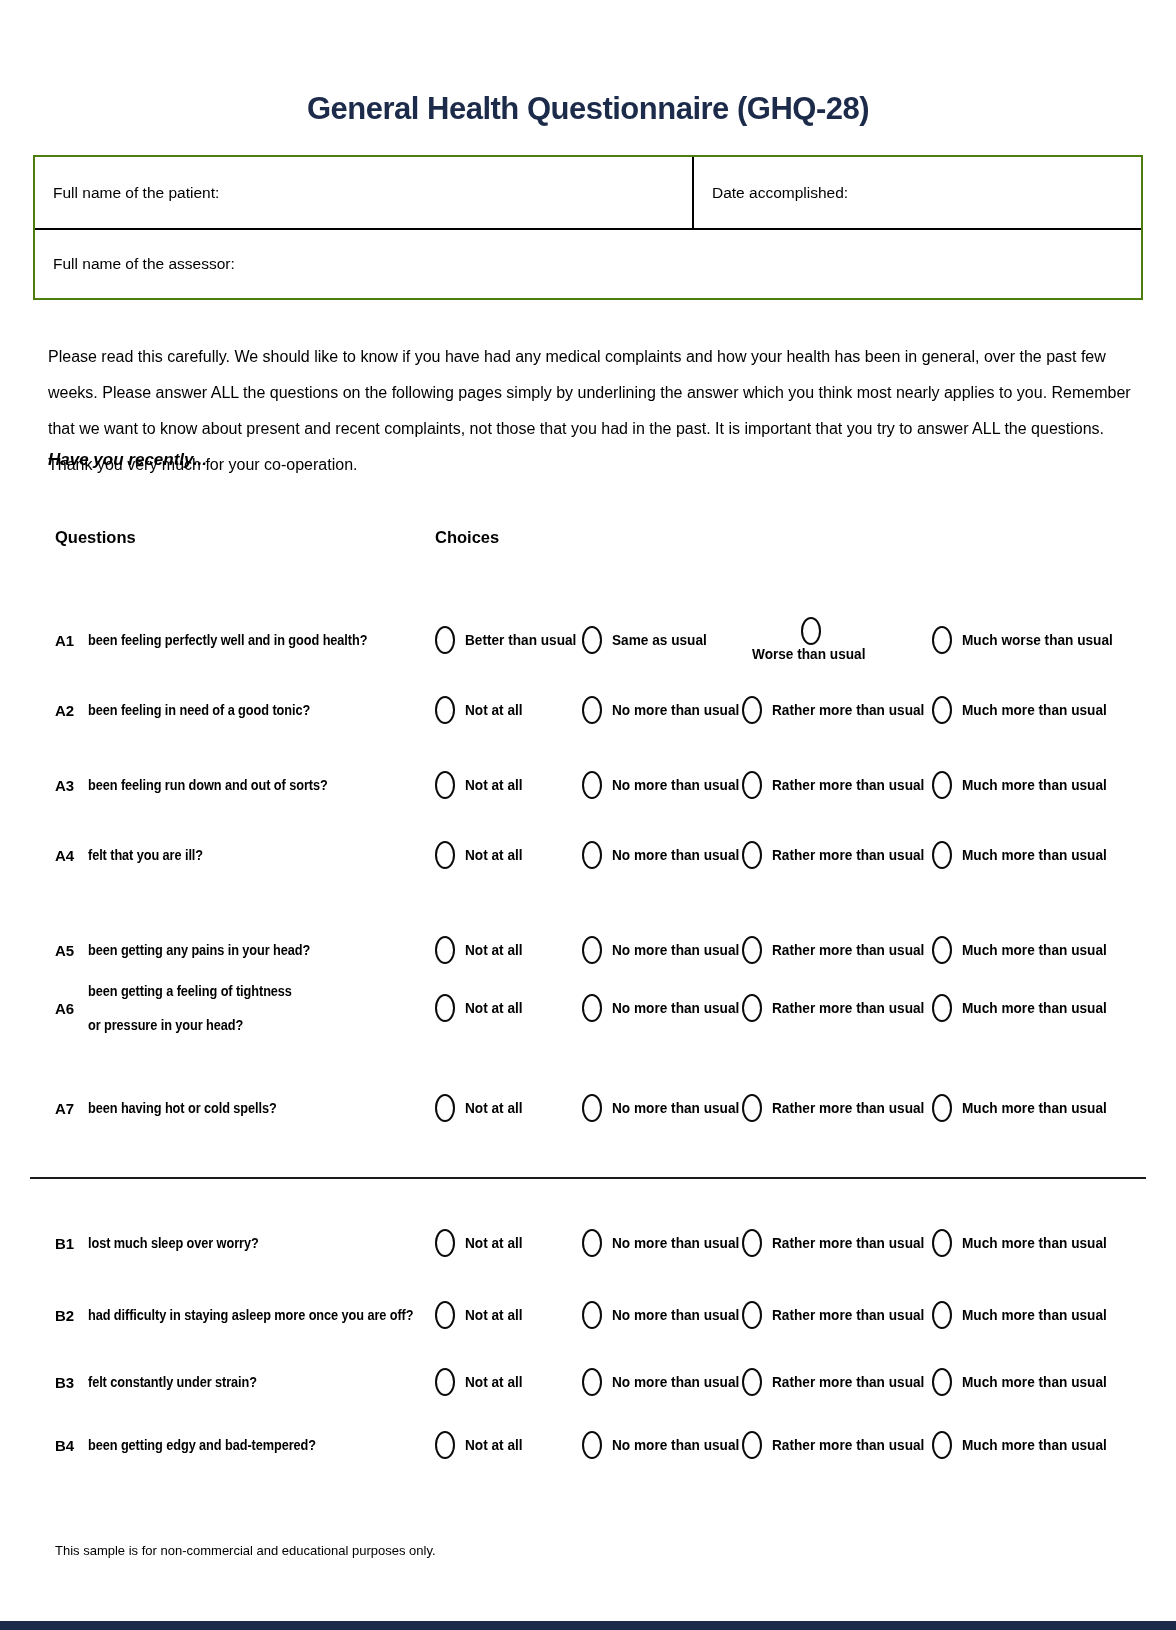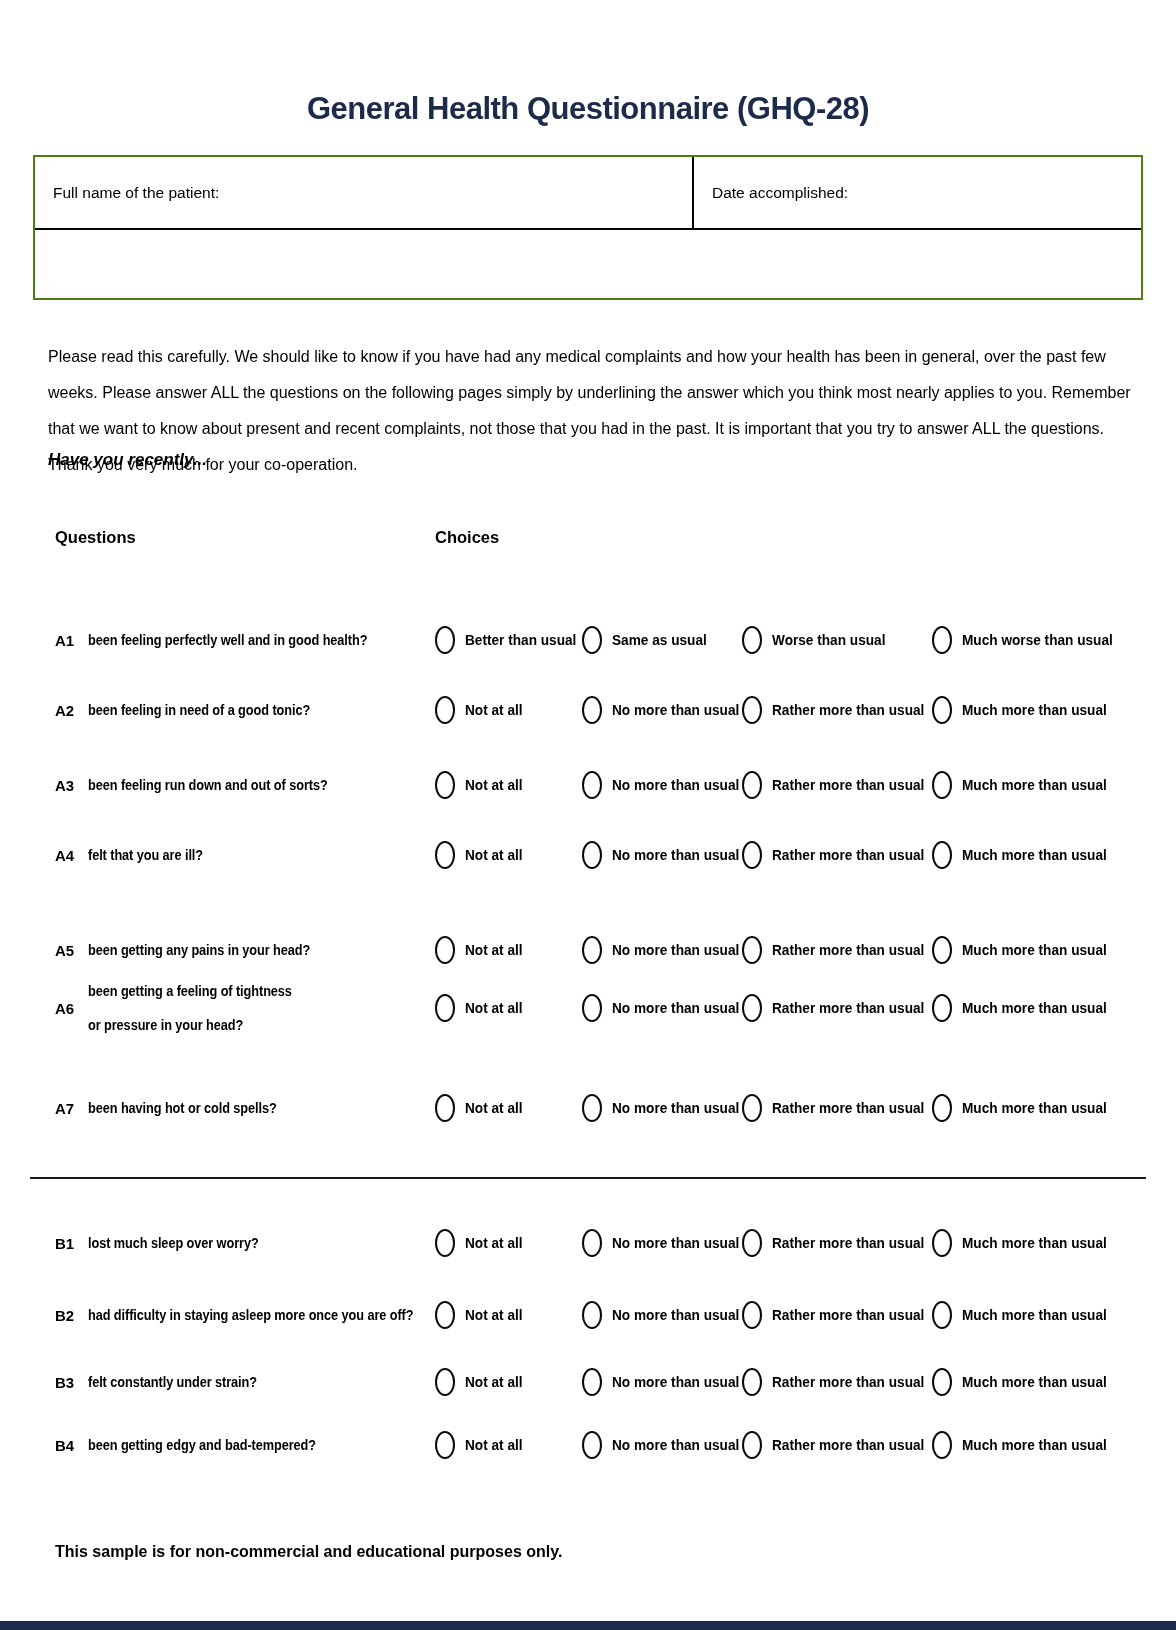--- a/index.html
+++ b/index.html
@@ -118,22 +118,22 @@
   .section-separator {
     position: absolute;
     top: 1177px; left: 30px; right: 30px;
     height: 0;
     border-top: 2px solid #1a1a1a;
   }
   
   .footer-note {
     position: absolute;
     top: 1543px; left: 55px;
-    font-size: 16px;
-    font-weight: bold;
+    font-size: 13px;
+    font-weight: normal;
   }
   
   .bottom-bar {
     position: absolute;
     left: 0; right: 0; bottom: 0;
     height: 9px;
   }
 </style>
 </head>
 <body>
@@ -146,20 +146,24 @@
     <div class="info-row-top">
       <div class="info-cell">
         <span class="cell-label">Full name of the patient:</span>
         <span class="cell-value"></span>
       </div>
       <div class="info-cell">
         <span class="cell-label">Date accomplished:</span>
         <span class="cell-value"></span>
       </div>
     </div>
+    <div class="info-cell">
+      <span class="cell-label">Full name of the assessor:</span>
+      <span class="cell-value"></span>
+    </div>
   </div>
 
   <p class="instructions"><span class="lead">Please read this carefully.</span><span> We should like to know if you have had any medical complaints and how your health has been in general, over the past few weeks. Please answer ALL the questions on the following pages simply by underlining the answer which you think most nearly applies to you. Remember that we want to know about present and recent complaints, not those that you had in the past. It is important that you try to answer ALL the questions. Thank you very much for your co-operation.</span></p>
 
   <div class="prompt">Have you recently...</div>
 
   <div class="col-header questions">Questions</div>
   <div class="col-header choices">Choices</div>
 
   <div id="questions-layer">
@@ -167,21 +171,21 @@
         <span class="q-id">A1</span>
         <span class="q-text">been feeling perfectly well and in good health?</span>
         <div class="choice" style="left: 435px;">
           <span class="radio"></span>
           <span class="choice-label">Better than usual</span>
         </div>
         <div class="choice" style="left: 582px;">
           <span class="radio"></span>
           <span class="choice-label">Same as usual</span>
         </div>
-        <div class="choice" style="left: 742px;">
+        <div class="choice" style="left: 742px; flex-direction: column;">
           <span class="radio"></span>
           <span class="choice-label">Worse than usual</span>
         </div>
         <div class="choice" style="left: 932px;">
           <span class="radio"></span>
           <span class="choice-label">Much worse than usual</span>
         </div>
       </div>
       <div class="q-row" style="top: 676px; height: 68px;">
         <span class="q-id">A2</span>

